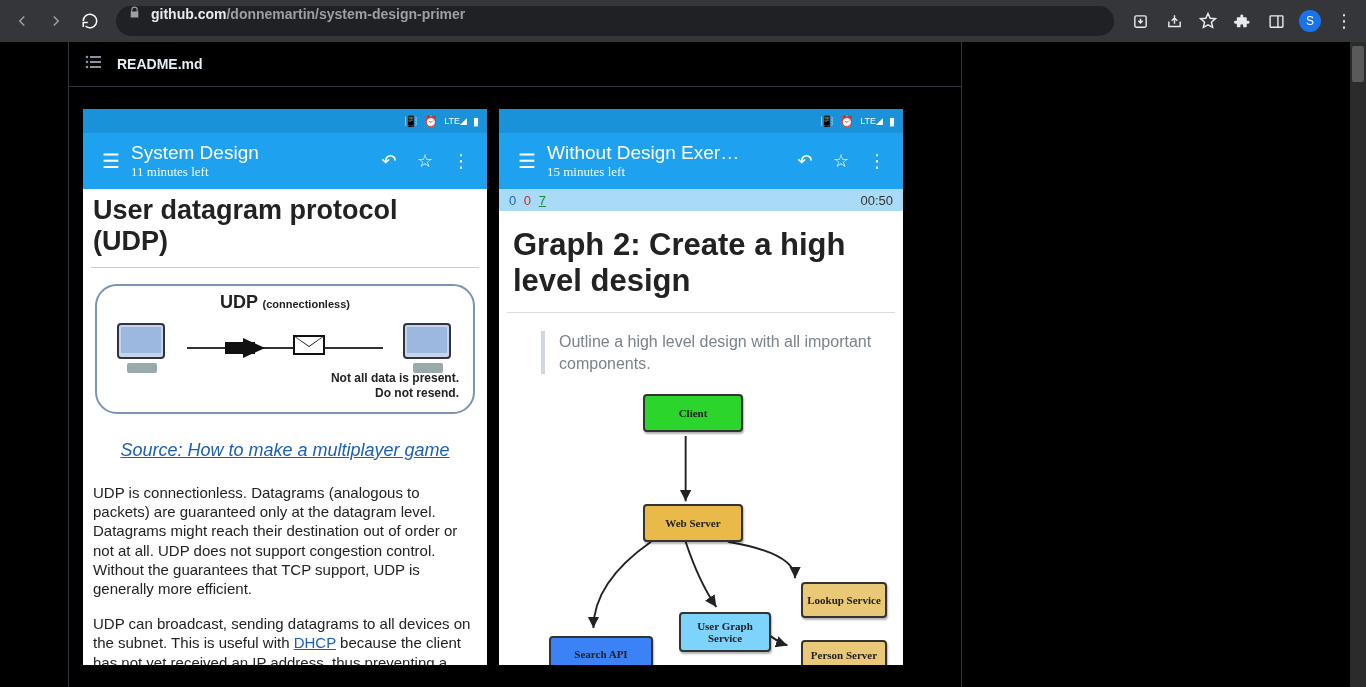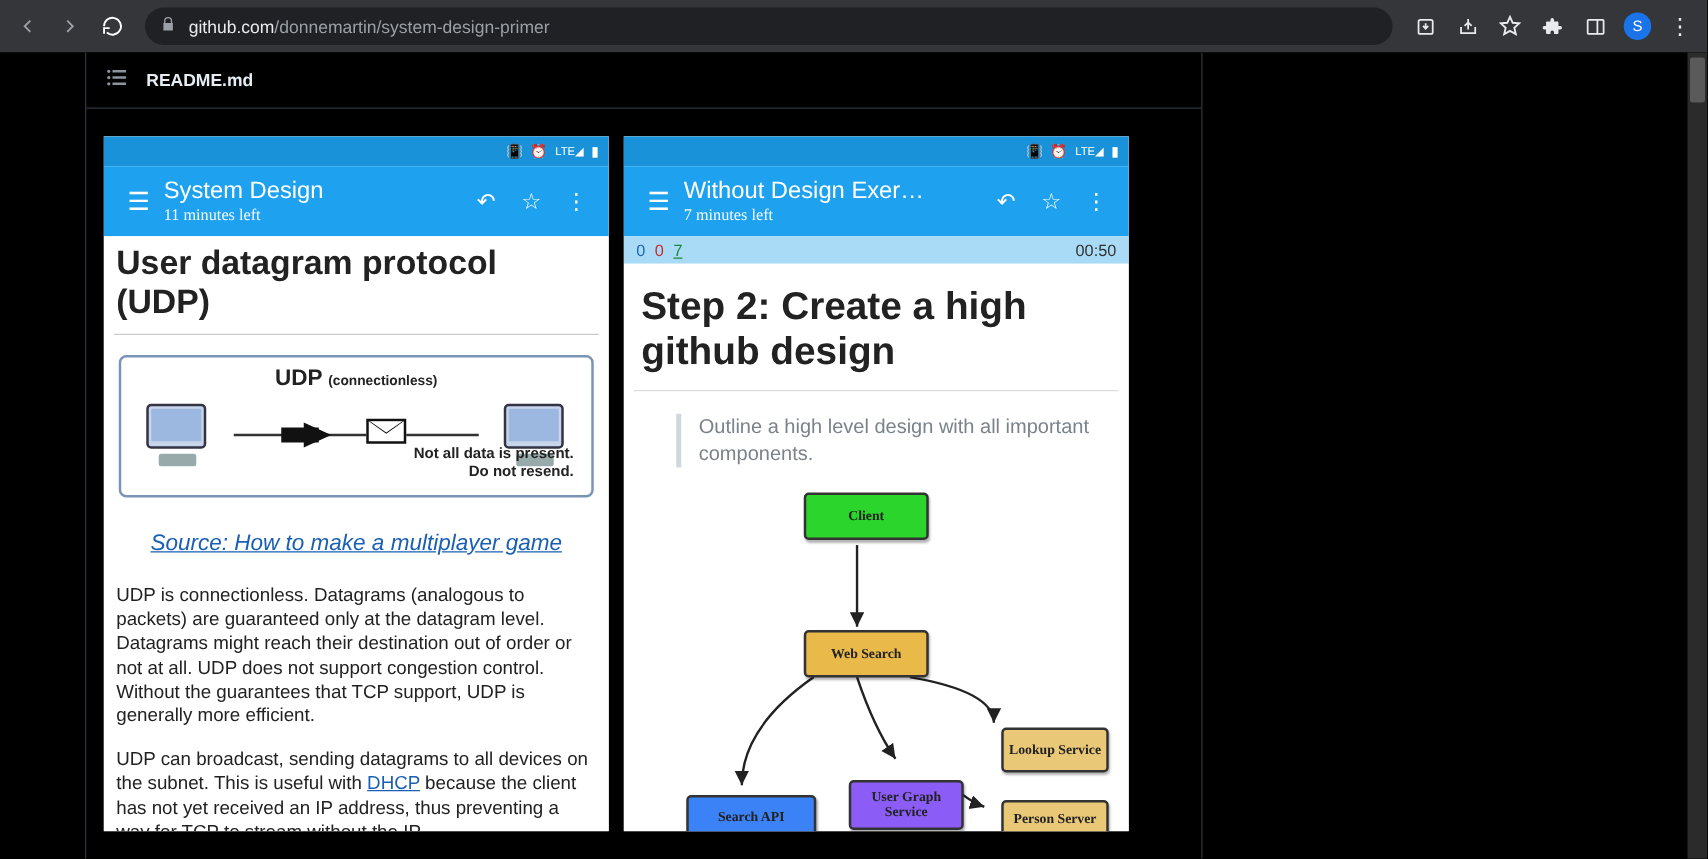--- a/index.html
+++ b/index.html
@@ -26,26 +26,26 @@
   display: flex; align-items: center; justify-content: center;
   color: #9aa0a6; border-radius: 50%;
 }
 .nav-btn.enabled { color: #fff; }
 .omnibox {
   flex: 1;
   background: #202124;
   height: 30px;
   border-radius: 15px;
   display: flex;
-  align-items: center;
   padding: 0 12px;
   gap: 10px;
   margin: 0 6px;
   color: #e8eaed;
   font-size: 14px;
+  font-weight: bold;
 }
 .omnibox .lock { color: #9aa0a6; font-size: 12px; }
 .omnibox .url-rest { color: #9aa0a6; }
 .chrome-action {
   width: 28px; height: 28px;
   display: flex; align-items: center; justify-content: center;
   color: #e8eaed; font-size: 18px;
 }
 .profile-badge {
   width: 22px; height: 22px; border-radius: 50%;
@@ -112,22 +112,22 @@
 }
 .count-bar .counts span { margin-right: 4px; }
 .c-again { color: #1c67b0; }
 .c-hard { color: #c82d2d; }
 .c-good { color: #188a3a; text-decoration: underline; }
 .count-bar .timer { color: #333; }
 .card-content { flex: 1; background: #fff; color: #222; overflow: hidden; padding: 4px 8px; }
 .udp-title { font-size: 27px; font-weight: 700; color: #222; padding: 2px 2px 4px; }
 .hr { border: none; border-top: 1px solid #ccc; margin: 6px 0 16px; }
 .udp-box {
-  width: 380px; height: 114px;
-  border: 2px solid #7a94b5; border-radius: 6px;
+  width: 380px; height: 130px;
+  border: 2px solid #7a94b5; border-radius: 22px;
   margin: 0 auto 26px;
   position: relative;
   display: flex; flex-direction: column; align-items: center;
   padding-top: 6px;
 }
 .udp-box .label { font-size: 16px; }
 .udp-box .label b { font-weight: 700; font-size: 18px; }
 .udp-box .sub { font-size: 11px; font-weight: 700; }
 .udp-row { display: flex; align-items: center; gap: 16px; margin-top: 10px; position:relative;}
 .pc { width: 58px; height: 50px; position: relative; }
@@ -147,21 +147,21 @@
 
 .step-title { font-size: 31px; font-weight: 800; color: #222; padding: 12px 6px 8px; line-height: 1.15; }
 .hr2 { border: none; border-top: 1px solid #ddd; margin: 6px 0 18px; }
 .blockquote { border-left: 4px solid #d0d7de; margin: 0 20px 20px 34px; padding: 0px 0 0px 14px; color: #7a828a; font-size: 16px; line-height: 1.35; }
 .diagram { position: relative; height: 280px; margin-top: 6px; }
 .node { position: absolute; border: 2px solid #333; border-radius: 4px; text-align: center; font-size: 11px; font-weight: 700; font-family: "Comic Sans MS", cursive; display: flex; align-items: center; justify-content: center; box-shadow: 1px 2px 2px rgba(0,0,0,0.3); }
 .n-client { background: #2bd52b; width: 100px; height: 38px; left: 136px; top: 0; }
 .n-web { background: #e9b94a; width: 100px; height: 38px; left: 136px; top: 110; top:110px;}
 .n-lookup { background: #e9c978; width: 86px; height: 36px; left: 294px; top: 188px; }
 .n-person { background: #e9c978; width: 86px; height: 30px; left: 294px; top: 246px; }
-.n-ugraph { background: #8b5cf6; width: 92px; height: 40px; left: 172px; top: 230px; }
+.n-ugraph { background: #7dd3fc; width: 92px; height: 40px; left: 172px; top: 218px; }
 .n-search { background: #3b82f6; width: 104px; height: 36px; left: 42px; top: 242px; }
 svg.arrows { position: absolute; left:0; top:0; width:100%; height:100%; }
 
 .page-scrollbar {
   position: absolute; right: 0; top: 42px; width: 16px; height: calc(100% - 42px);
   background: #2b2b2b;
 }
 .page-scrollbar .thumb { position: absolute; left: 2px; top: 4px; width: 12px; height: 36px; background: #5a5a5a; border-radius: 2px; }
 .right-space { flex:1; }
 </style>
@@ -300,53 +300,53 @@
         <div class="status-bar-android">
           <span>📳</span>
           <span>⏰</span>
           <span style="font-size:9px">LTE◢</span>
           <span>▮</span>
         </div>
         <div class="app-bar">
           <div class="menu">☰</div>
           <div class="titleblock">
             <div class="title">Without Design Exer…</div>
-            <div class="subtitle">7 minutes left</div>
+            <div class="subtitle">15 minutes left</div>
           </div>
           <div class="action">↶</div>
           <div class="action">☆</div>
           <div class="action">⋮</div>
         </div>
         <div class="count-bar">
           <div class="counts">
             <span class="c-again">0</span>
             <span class="c-hard">0</span>
             <span class="c-good">7</span>
           </div>
           <div class="timer">00:50</div>
         </div>
         <div class="card-content">
-          <div class="step-title">Step 2: Create a high github design</div>
+          <div class="step-title">Graph 2: Create a high level design</div>
           <hr class="hr2">
           <div class="blockquote">Outline a high level design with all important components.</div>
           <div class="diagram">
             <svg class="arrows" viewBox="0 0 404 280">
               <defs>
                   <marker id="ah" markerWidth="8" markerHeight="8" refX="6" refY="3" orient="auto">
                     <path d="M0,0 L6,3 L0,6 Z" fill="#222"></path>
                   </marker>
                 </defs>
               <line x1="186" y1="38" x2="186" y2="106" stroke="#222" stroke-width="2" marker-end="url(#ah)"></line>
               <path d="M150 148 Q 90 190 90 238" stroke="#222" stroke-width="2" fill="none" marker-end="url(#ah)"></path>
               <path d="M186 148 Q 200 190 218 216" stroke="#222" stroke-width="2" fill="none" marker-end="url(#ah)"></path>
               <path d="M230 148 Q 300 160 300 186" stroke="#222" stroke-width="2" fill="none" marker-end="url(#ah)"></path>
               <path d="M264 238 Q 280 252 292 256" stroke="#222" stroke-width="2" fill="none" marker-end="url(#ah)"></path>
             </svg>
             <div class="node n-client">Client</div>
-            <div class="node n-web">Web Search</div>
+            <div class="node n-web">Web Server</div>
             <div class="node n-lookup">Lookup Service</div>
             <div class="node n-person">Person Server</div>
             <div class="node n-ugraph">User Graph Service</div>
             <div class="node n-search">Search API</div>
           </div>
         </div>
       </div>
     </div>
   </div>
   <div class="right-space"></div>

